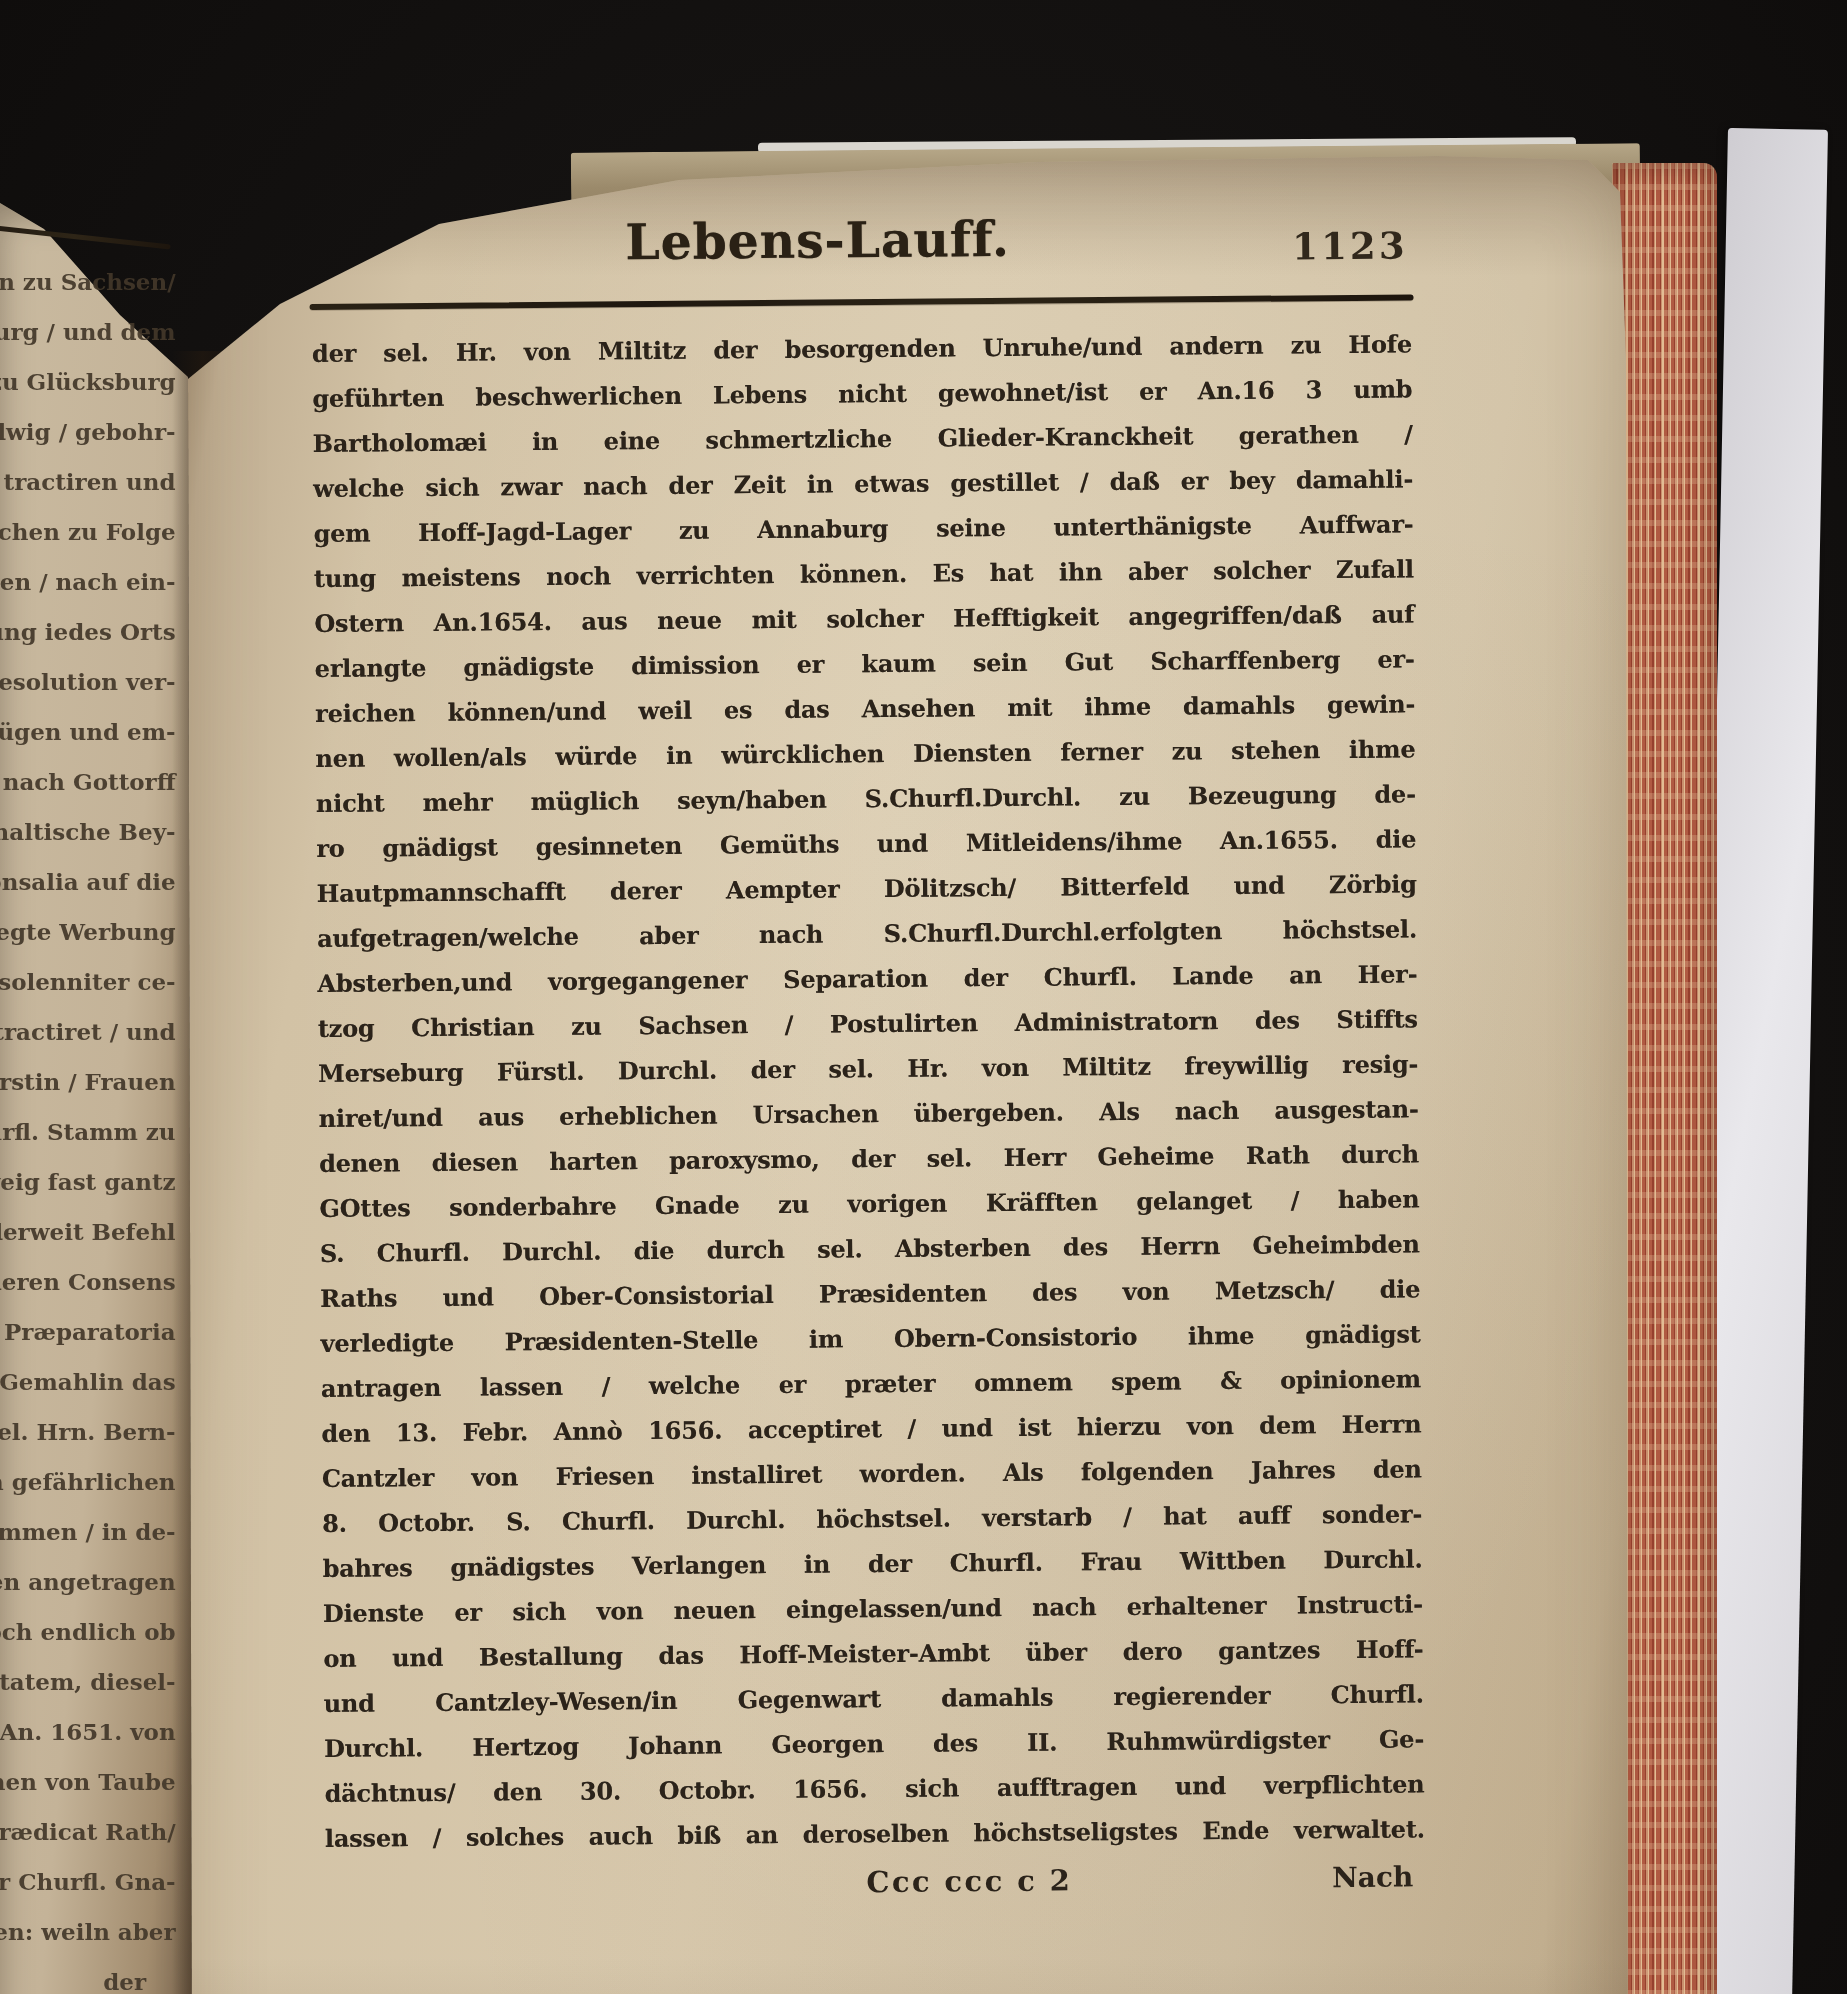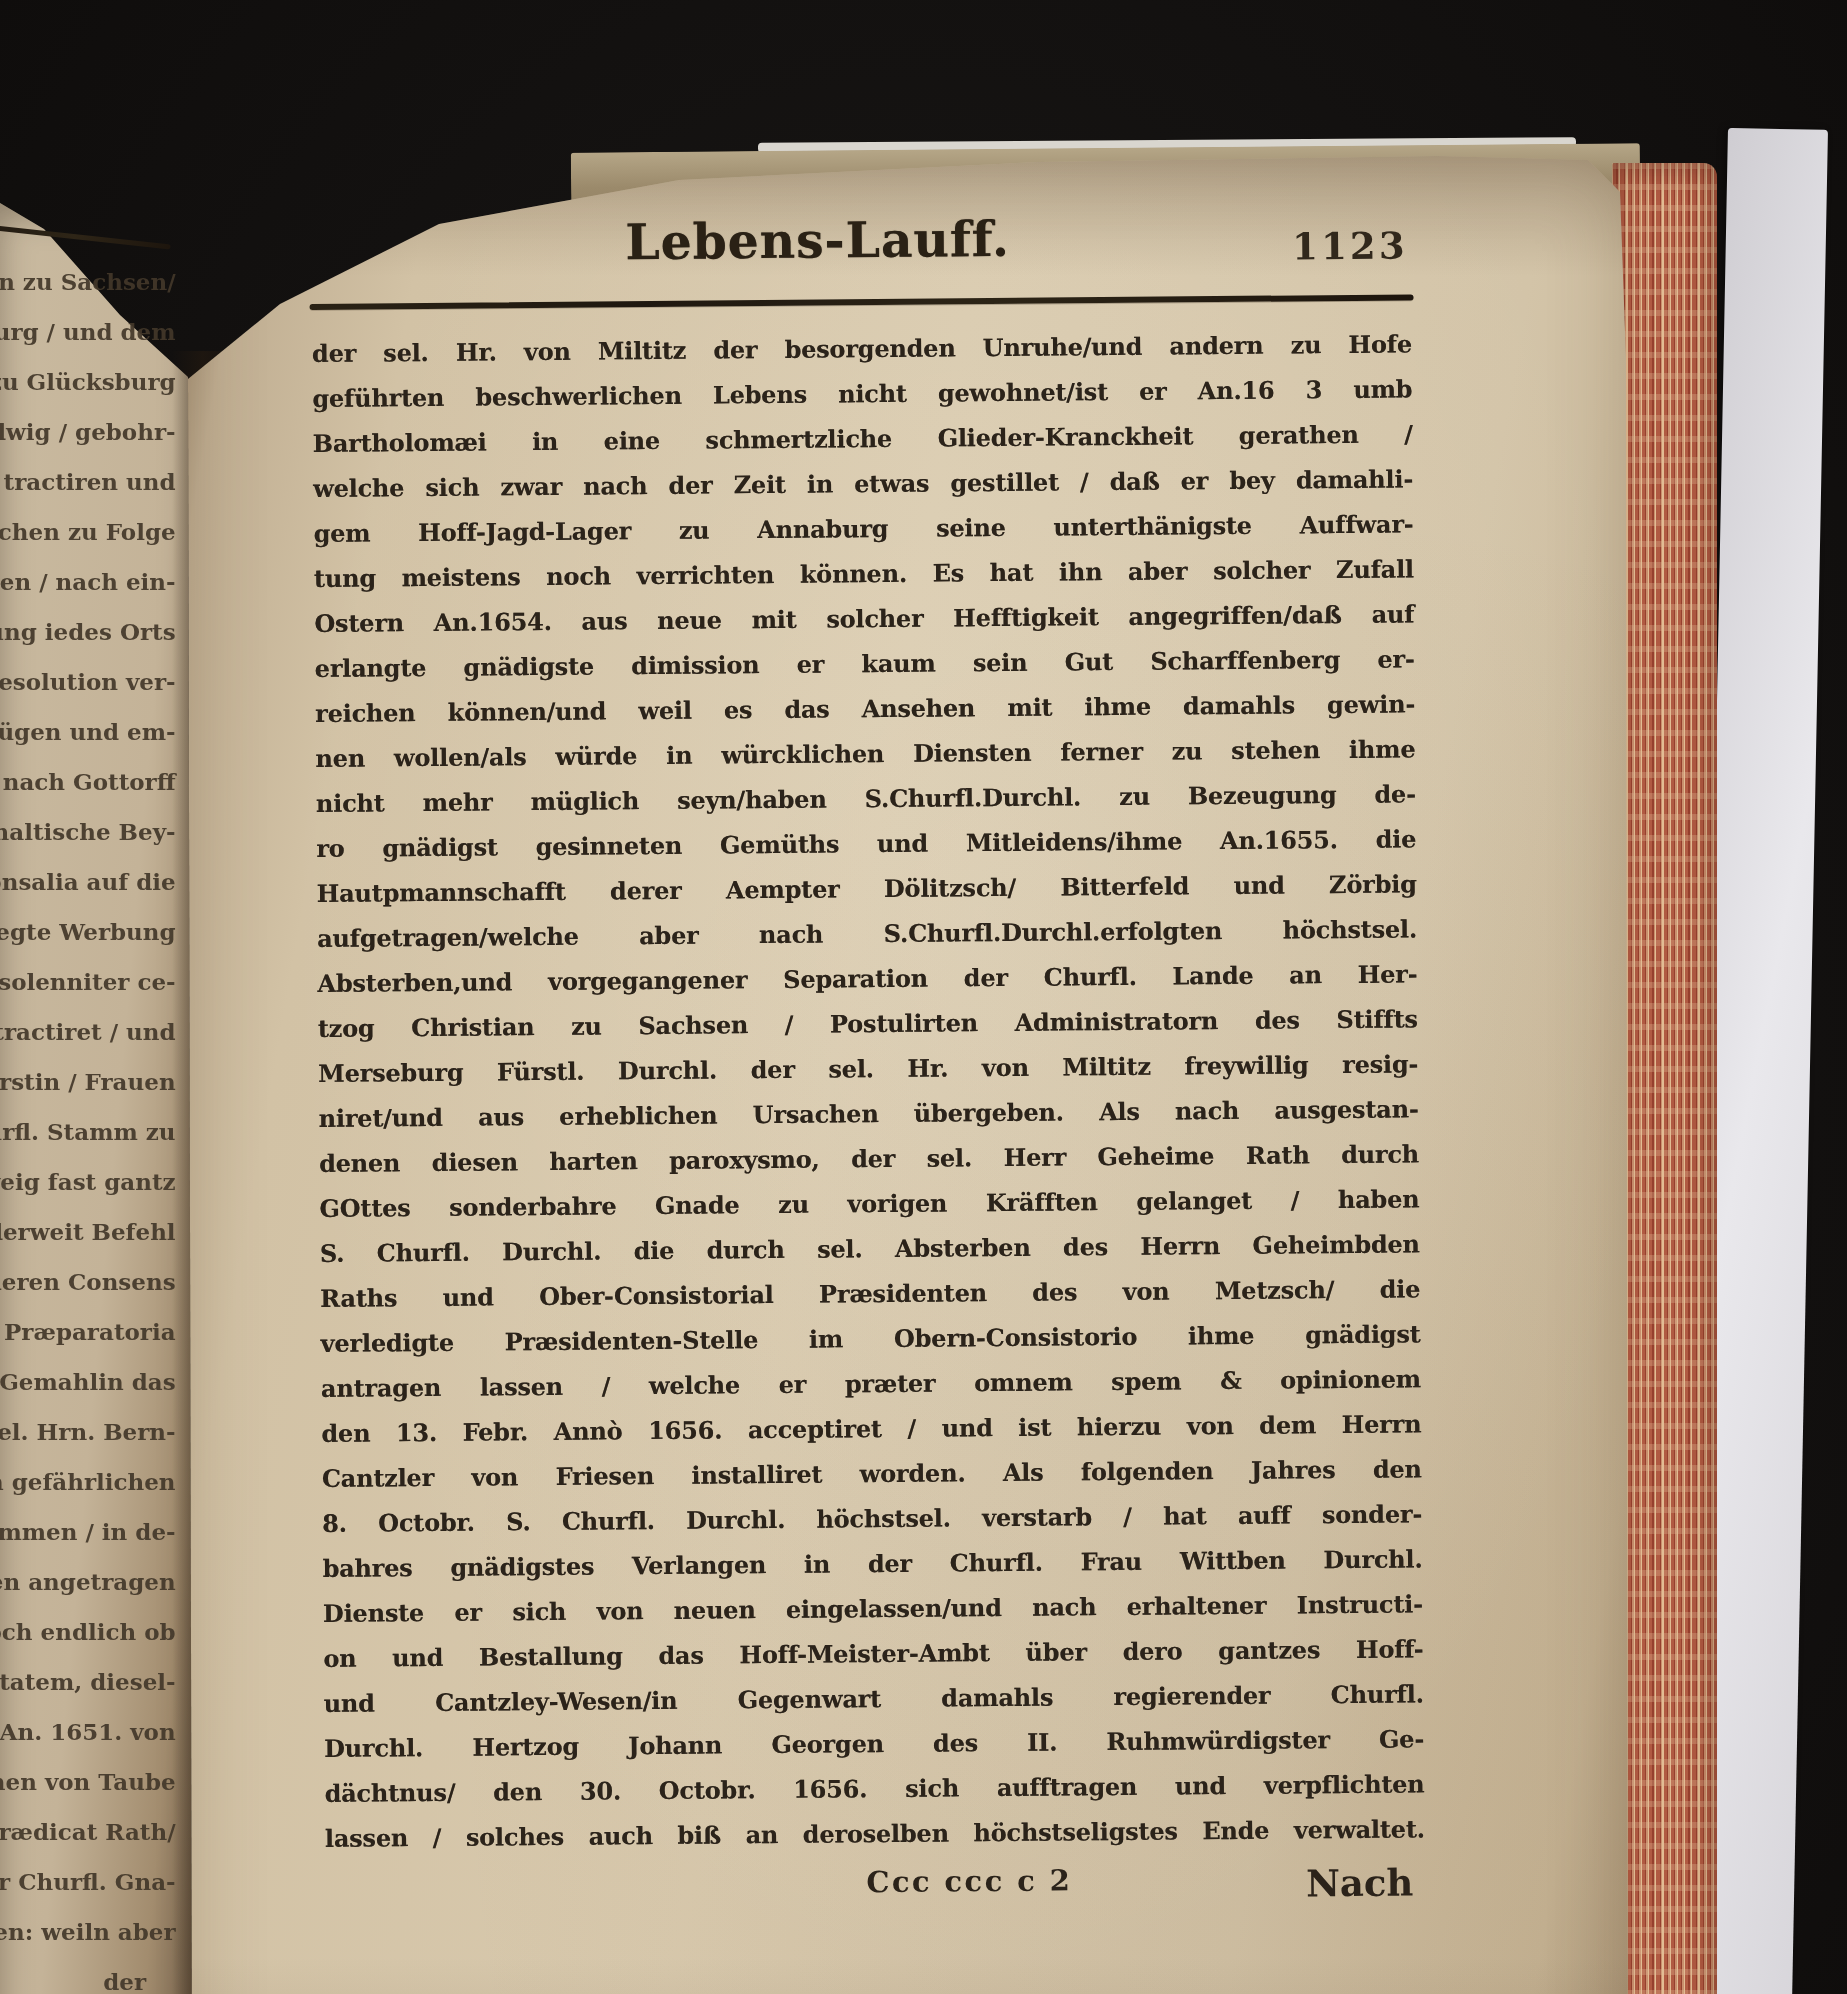--- a/index.html
+++ b/index.html
@@ -70,21 +70,21 @@
   .header-rule{position:absolute;left:126px;top:148px;width:1104px;height:6.4px;
     background:linear-gradient(90deg,#2a2215 0%,#1f1810 30%,#2c2416 62%,#1d150d 100%);
     border-radius:3.2px;box-shadow:0 0.8px 0 rgba(42,33,21,.25);}
   .body-text{position:absolute;left:128px;top:175px;width:1100px;}
   .tline{height:45px;line-height:45px;font-size:24px;font-weight:bold;
     color:#2b231a;text-align:justify;text-align-last:justify;
     text-shadow:0 0 0.6px rgba(43,36,27,.5);letter-spacing:-0.2px;}
   .sig-row{position:absolute;left:128px;top:1714px;width:1100px;height:44px;}
   .signature{position:absolute;left:541px;top:0;font-size:29px;font-weight:bold;
     letter-spacing:2.4px;color:#2b231a;}
-  .catchword{position:absolute;right:12px;top:0;font-size:37px;font-weight:bold;
+  .catchword{position:absolute;right:12px;top:0;font-size:28px;font-weight:bold;
     color:#2b231a;}
 </style>
 </head>
 <body>
 
 <div id="scene">
 
   <div class="left-page"></div>
   <div class="left-rule"></div>
   <div class="left-text">

